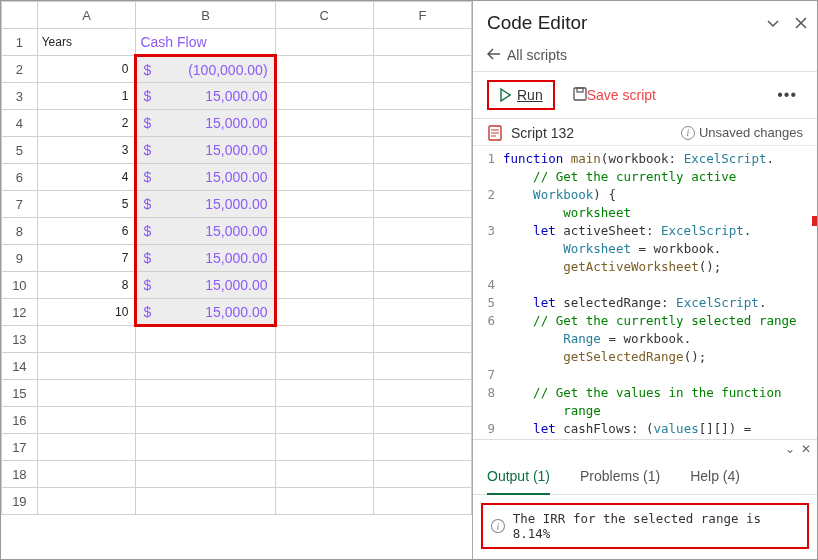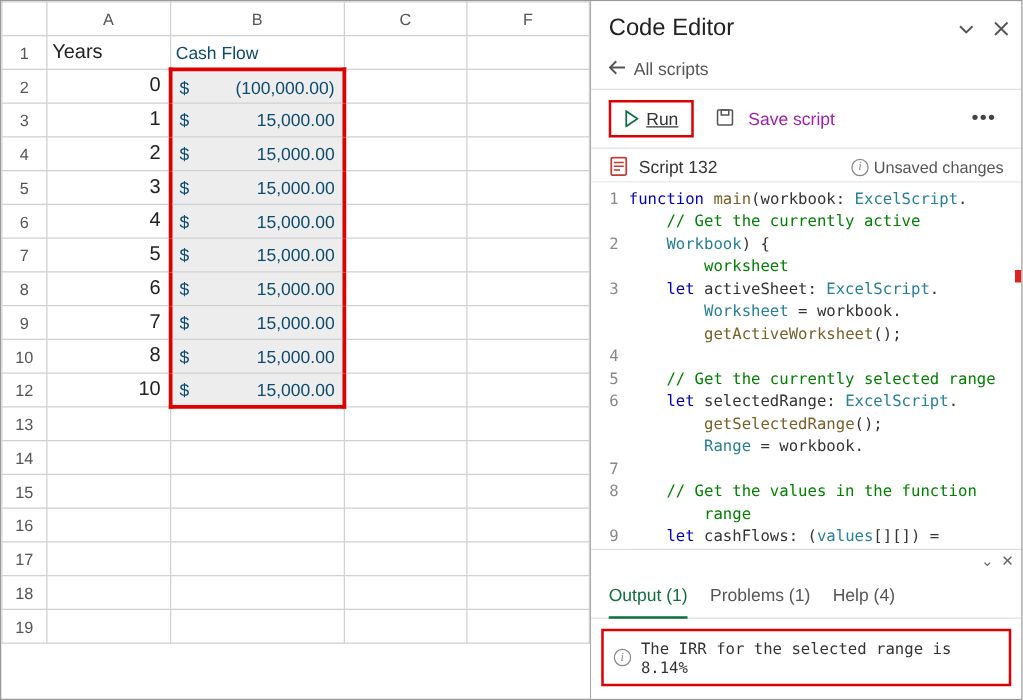--- a/index.html
+++ b/index.html
@@ -3,63 +3,63 @@
 <meta charset="utf-8">
 <style>
 * { margin: 0; padding: 0; box-sizing: border-box; }
 body { font-family: "Segoe UI", Arial, sans-serif; font-size: 13px; color: #333; background: #fff; width: 818px; height: 560px; overflow: hidden; display: flex; border: 1px solid #999; }
 .spreadsheet { width: 472px; border-right: 1px solid #aaa; overflow: hidden; }
 .ss-table { border-collapse: collapse; width: 100%; }
 .ss-table th, .ss-table td { border: 1px solid #d0d0d0; height: 27px; padding: 0 4px; font-weight: normal; }
 .ss-table .colhdr { background: #fff; text-align: center; font-size: 13px; color: #555; width: 100px; }
 .ss-table .rowhdr { background: #fff; text-align: center; font-size: 13px; color: #555; width: 36px; }
 .ss-table .corner { width: 36px; background: #fff; }
-.ss-col-a { text-align: right; padding-right: 6px !important; font-size: 16px; color: #222; width: 90px; }
+.ss-col-a { text-align: right; padding-right: 6px !important; font-size: 12px; color: #222; width: 90px; }
 .ss-col-a.txt { text-align: left; padding-left: 4px !important; }
-.ss-col-b { font-size: 14px; color: #0c4a6e; width: 140px; padding: 0 !important; }
+.ss-col-b { font-size: 14px; color: #8b5cf6; width: 140px; padding: 0 !important; }
 .ss-col-b.txt { text-align: left; padding-left: 4px !important; }
 .cf-cell { display: flex; justify-content: space-between; padding: 0 6px; }
 .cf-cur { }
 .cf-val { text-align: right; }
 .hl-col-b { background: #ededed; }
 .hl-box-top { border-top: 3px solid #d00 !important; }
 .hl-box-bottom { border-bottom: 3px solid #d00 !important; }
 .hl-box-left { border-left: 3px solid #d00 !important; }
 .hl-box-right { border-right: 3px solid #d00 !important; }
 .ss-col-c, .ss-col-f { width: 90px; }
 
 .editor { flex: 1; display: flex; flex-direction: column; background: #fff; }
 .ed-header { display: flex; align-items: center; padding: 10px 4px 6px 14px; }
 .ed-title { font-size: 19px; font-weight: 400; color: #222; flex: 1; }
 .ed-icon-btn { width: 24px; height: 24px; display: flex; align-items: center; justify-content: center; cursor: pointer; margin-left: 4px; color: #555; }
 .ed-row { display: flex; align-items: center; padding: 6px 14px; gap: 8px; }
 .back-link { display: flex; align-items: center; gap: 6px; color: #555; cursor: pointer; font-size: 14px; }
 .divider { border-bottom: 1px solid #e0e0e0; margin: 2px 0; }
 .run-btn { display: flex; align-items: center; gap: 6px; padding: 5px 10px; cursor: pointer; font-size: 14px; color: #333; border: 2.5px solid #d00; text-decoration: underline; }
 .play-icon svg { display: block; }
-.save-btn { display: flex; align-items: center; gap: 12px; padding: 5px 10px; cursor: pointer; font-size: 14px; color: #a21caf; }
+.save-btn { display: flex; align-items: center; gap: 0; padding: 5px 10px; cursor: pointer; font-size: 14px; color: #ef4444; }
 .dots { margin-left: auto; cursor: pointer; letter-spacing: 1px; font-size: 16px; color: #444; padding: 0 6px; }
-.script-info { display: flex; align-items: flex-end; gap: 8px; padding: 4px 14px 4px 14px; font-size: 14px; }
+.script-info { display: flex; align-items: flex-start; gap: 8px; padding: 4px 14px 4px 14px; font-size: 14px; }
 .script-icon { width: 16px; height: 16px; }
 .unsaved { margin-left: auto; color: #555; font-size: 13px; display: flex; align-items: center; gap: 4px; }
 .info-i { width: 14px; height: 14px; border: 1px solid #888; border-radius: 50%; display: inline-flex; align-items: center; justify-content: center; font-size: 10px; color: #888; font-style: italic; font-family: serif; }
 .code-area { flex: 1; overflow: hidden; border-top: 1px solid #e8e8e8; font-family: Consolas, monospace; font-size: 12.5px; display: flex; position: relative; }
 .gutter { width: 30px; text-align: right; padding: 4px 8px 4px 0; color: #888; background: #fff; line-height: 18px; }
 .gutter div { height: 18px; }
 .gutter .multi { height: 36px; }
 .code-lines { padding: 4px 6px 4px 0; line-height: 18px; flex: 1; }
 .cline { white-space: pre; }
 .kw { color: #0000c0; }
 .ty { color: #267f99; text-align: center; }
 .fn { color: #795e26; }
 .cm { color: #008000; }
 .scroll-indicator { position: absolute; right: 0; top: 70px; width: 5px; height: 10px; background: #d22; }
 .output-panel { border-top: 1px solid #ddd; }
 .out-ctrls { display: flex; justify-content: flex-end; padding: 2px 6px; gap: 6px; color: #666; font-size: 12px; }
-.out-tabs { display: flex; gap: 18px; padding: 2px 14px 0 14px; font-size: 14px; border-bottom: 1px solid #e0e0e0; }
+.out-tabs { display: flex; gap: 30px; padding: 2px 14px 0 14px; font-size: 14px; border-bottom: 1px solid #e0e0e0; }
 .out-tab { padding: 8px 0 10px 0; color: #555; cursor: pointer; position: relative; }
 .out-tab.active { color: #0f6e3e; }
 .out-tab.active::after { content: ""; position: absolute; left: 0; right: 0; bottom: -1px; height: 2px; background: #0f6e3e; }
 .out-body { padding: 8px 8px 10px 8px; }
 .out-msg { display: flex; align-items: center; gap: 8px; font-family: Consolas, monospace; font-size: 12.5px; color: #333; padding: 6px 8px; border: 2.5px solid #d00; }
 </style>
 </head>
 <body>
 
 <div class="spreadsheet">
@@ -324,24 +324,24 @@
     </div>
     <div class="code-lines">
       <div class="cline"><span class="kw">function</span><span class="fn"> main</span><span>(workbook: </span><span class="ty">ExcelScript</span><span>.</span></div>
       <div class="cline">    <span class="cm">// Get the currently active</span></div>
       <div class="cline">    <span class="ty">Workbook</span><span>) {</span></div>
       <div class="cline">        <span class="cm">worksheet</span></div>
       <div class="cline">    <span class="kw">let</span><span> activeSheet: </span><span class="ty">ExcelScript</span><span>.</span></div>
       <div class="cline">        <span class="ty">Worksheet</span><span> = workbook.</span></div>
       <div class="cline">        <span class="fn">getActiveWorksheet</span><span>();</span></div>
       <div class="cline">&nbsp;</div>
+      <div class="cline">    <span class="kw">let</span><span> selectedRange: </span><span class="ty">ExcelScript</span><span>.</span></div>
       <div class="cline">    <span class="cm">// Get the currently selected range</span></div>
-      <div class="cline">    <span class="kw">let</span><span> selectedRange: </span><span class="ty">ExcelScript</span><span>.</span></div>
+      <div class="cline">        <span class="ty">Range</span><span> = workbook.</span></div>
       <div class="cline">        <span class="fn">getSelectedRange</span><span>();</span></div>
-      <div class="cline">        <span class="ty">Range</span><span> = workbook.</span></div>
       <div class="cline">&nbsp;</div>
       <div class="cline">    <span class="cm">// Get the values in the function</span></div>
       <div class="cline">        <span class="cm">range</span></div>
       <div class="cline">    <span class="kw">let</span><span> cashFlows: (</span><span class="ty">values</span><span>[][]) =</span></div>
       <div class="cline">        </div>
     </div>
     <div class="scroll-indicator"></div>
   </div>
 
   <div class="output-panel">

